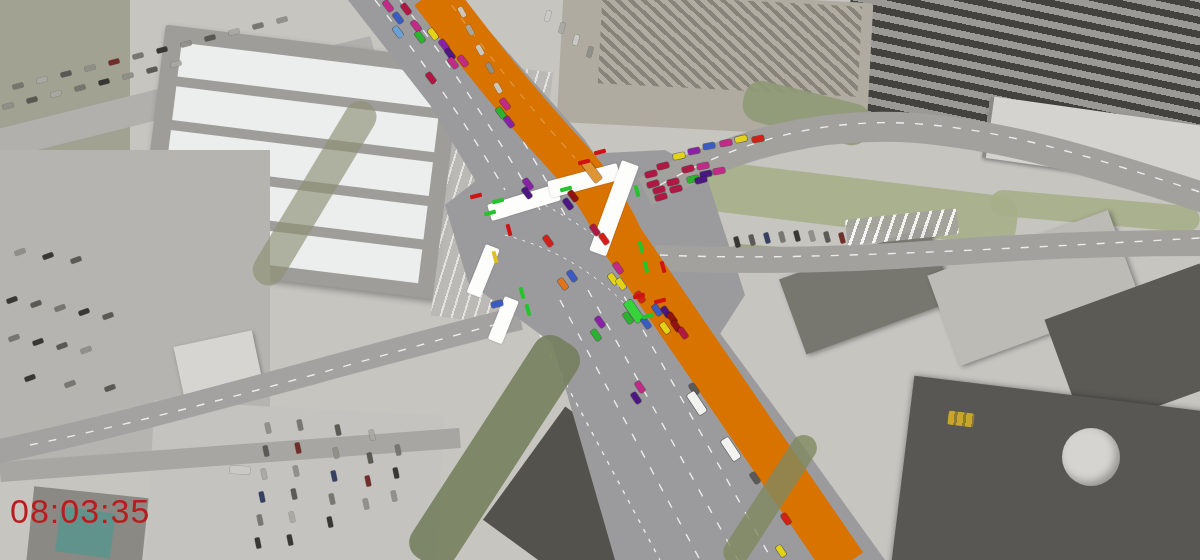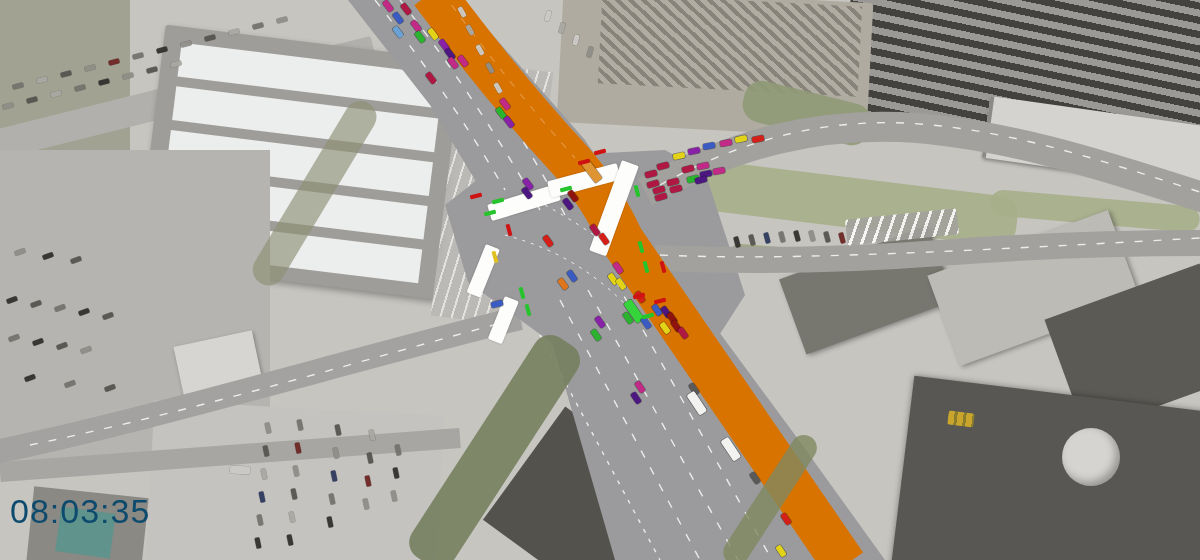--- a/index.html
+++ b/index.html
@@ -6,21 +6,21 @@
   #stage{position:relative;width:1200px;height:560px;overflow:hidden;
          background:#c7c5c0;font-family:"Liberation Sans",sans-serif;}
   #stage *{position:absolute;}
   .rect{border-radius:2px;}
   .veh{border-radius:2px;box-shadow:0 0 0 0.6px rgba(0,0,0,.4);}
   .sig{height:4px;border-radius:1px;}
   .pcar{border-radius:1.5px;opacity:.95;box-shadow:0 0 0 .4px rgba(0,0,0,.25);}
   .island{background:#fdfdfc;box-shadow:0 0 2px rgba(0,0,0,.25);border-radius:2px;}
   .pink{border-radius:2px;opacity:.93;}
   .grass{border-radius:18px;opacity:.9;}
-  #timestamp{left:10px;top:492px;font-size:34px;color:#0c4a6e;letter-spacing:1px;}
+  #timestamp{left:10px;top:492px;font-size:34px;color:#b91c1c;letter-spacing:1px;}
   .roofstrip{left:18px;right:18px;height:34px;background:#eceded;}
   .norot{transform:none;}
 </style>
 </head>
 <body>
 
 <div id="stage">
 
   <div class="rect" style="left:-10px;top:-10px;width:140px;height:170px;background:#a2a293;"></div>
   <div class="rect" style="left:-20px;top:84px;width:400px;height:30px;background:#b1b0ac;transform:rotate(-14deg);"></div>

